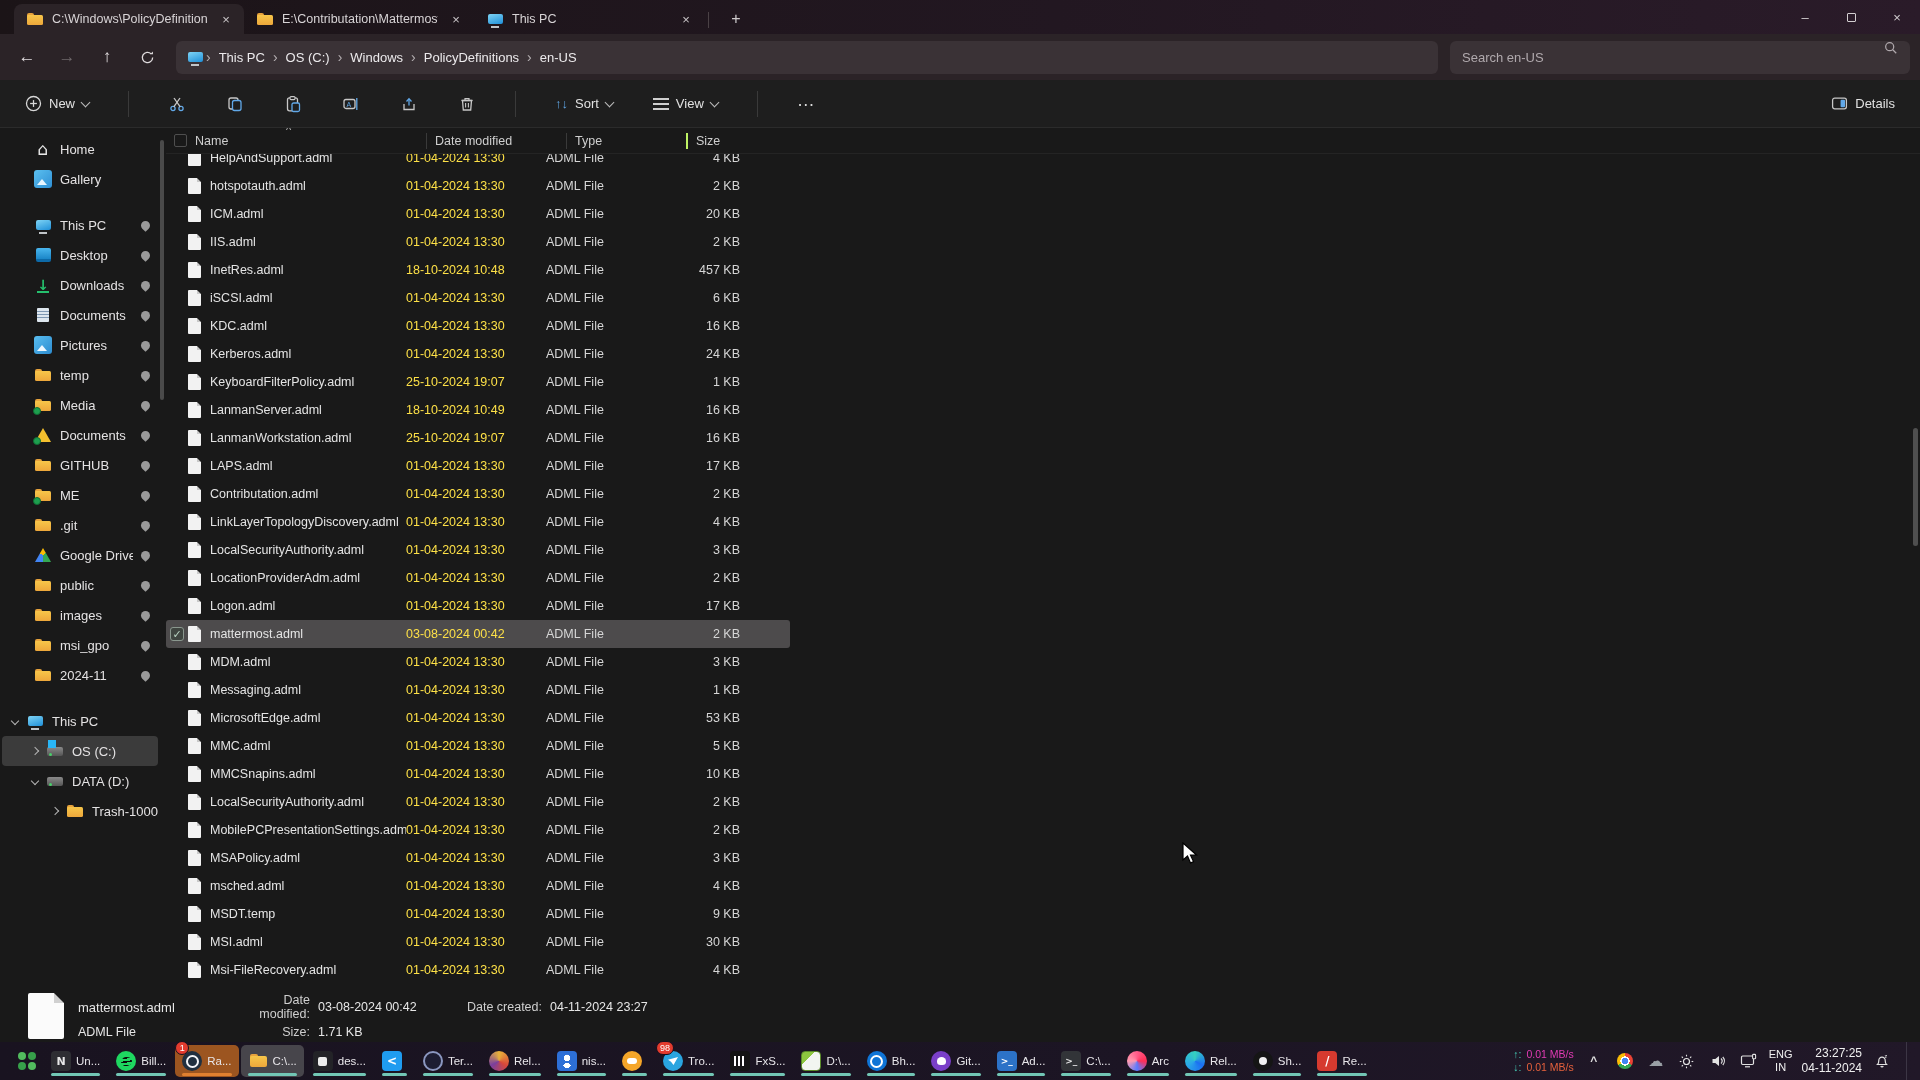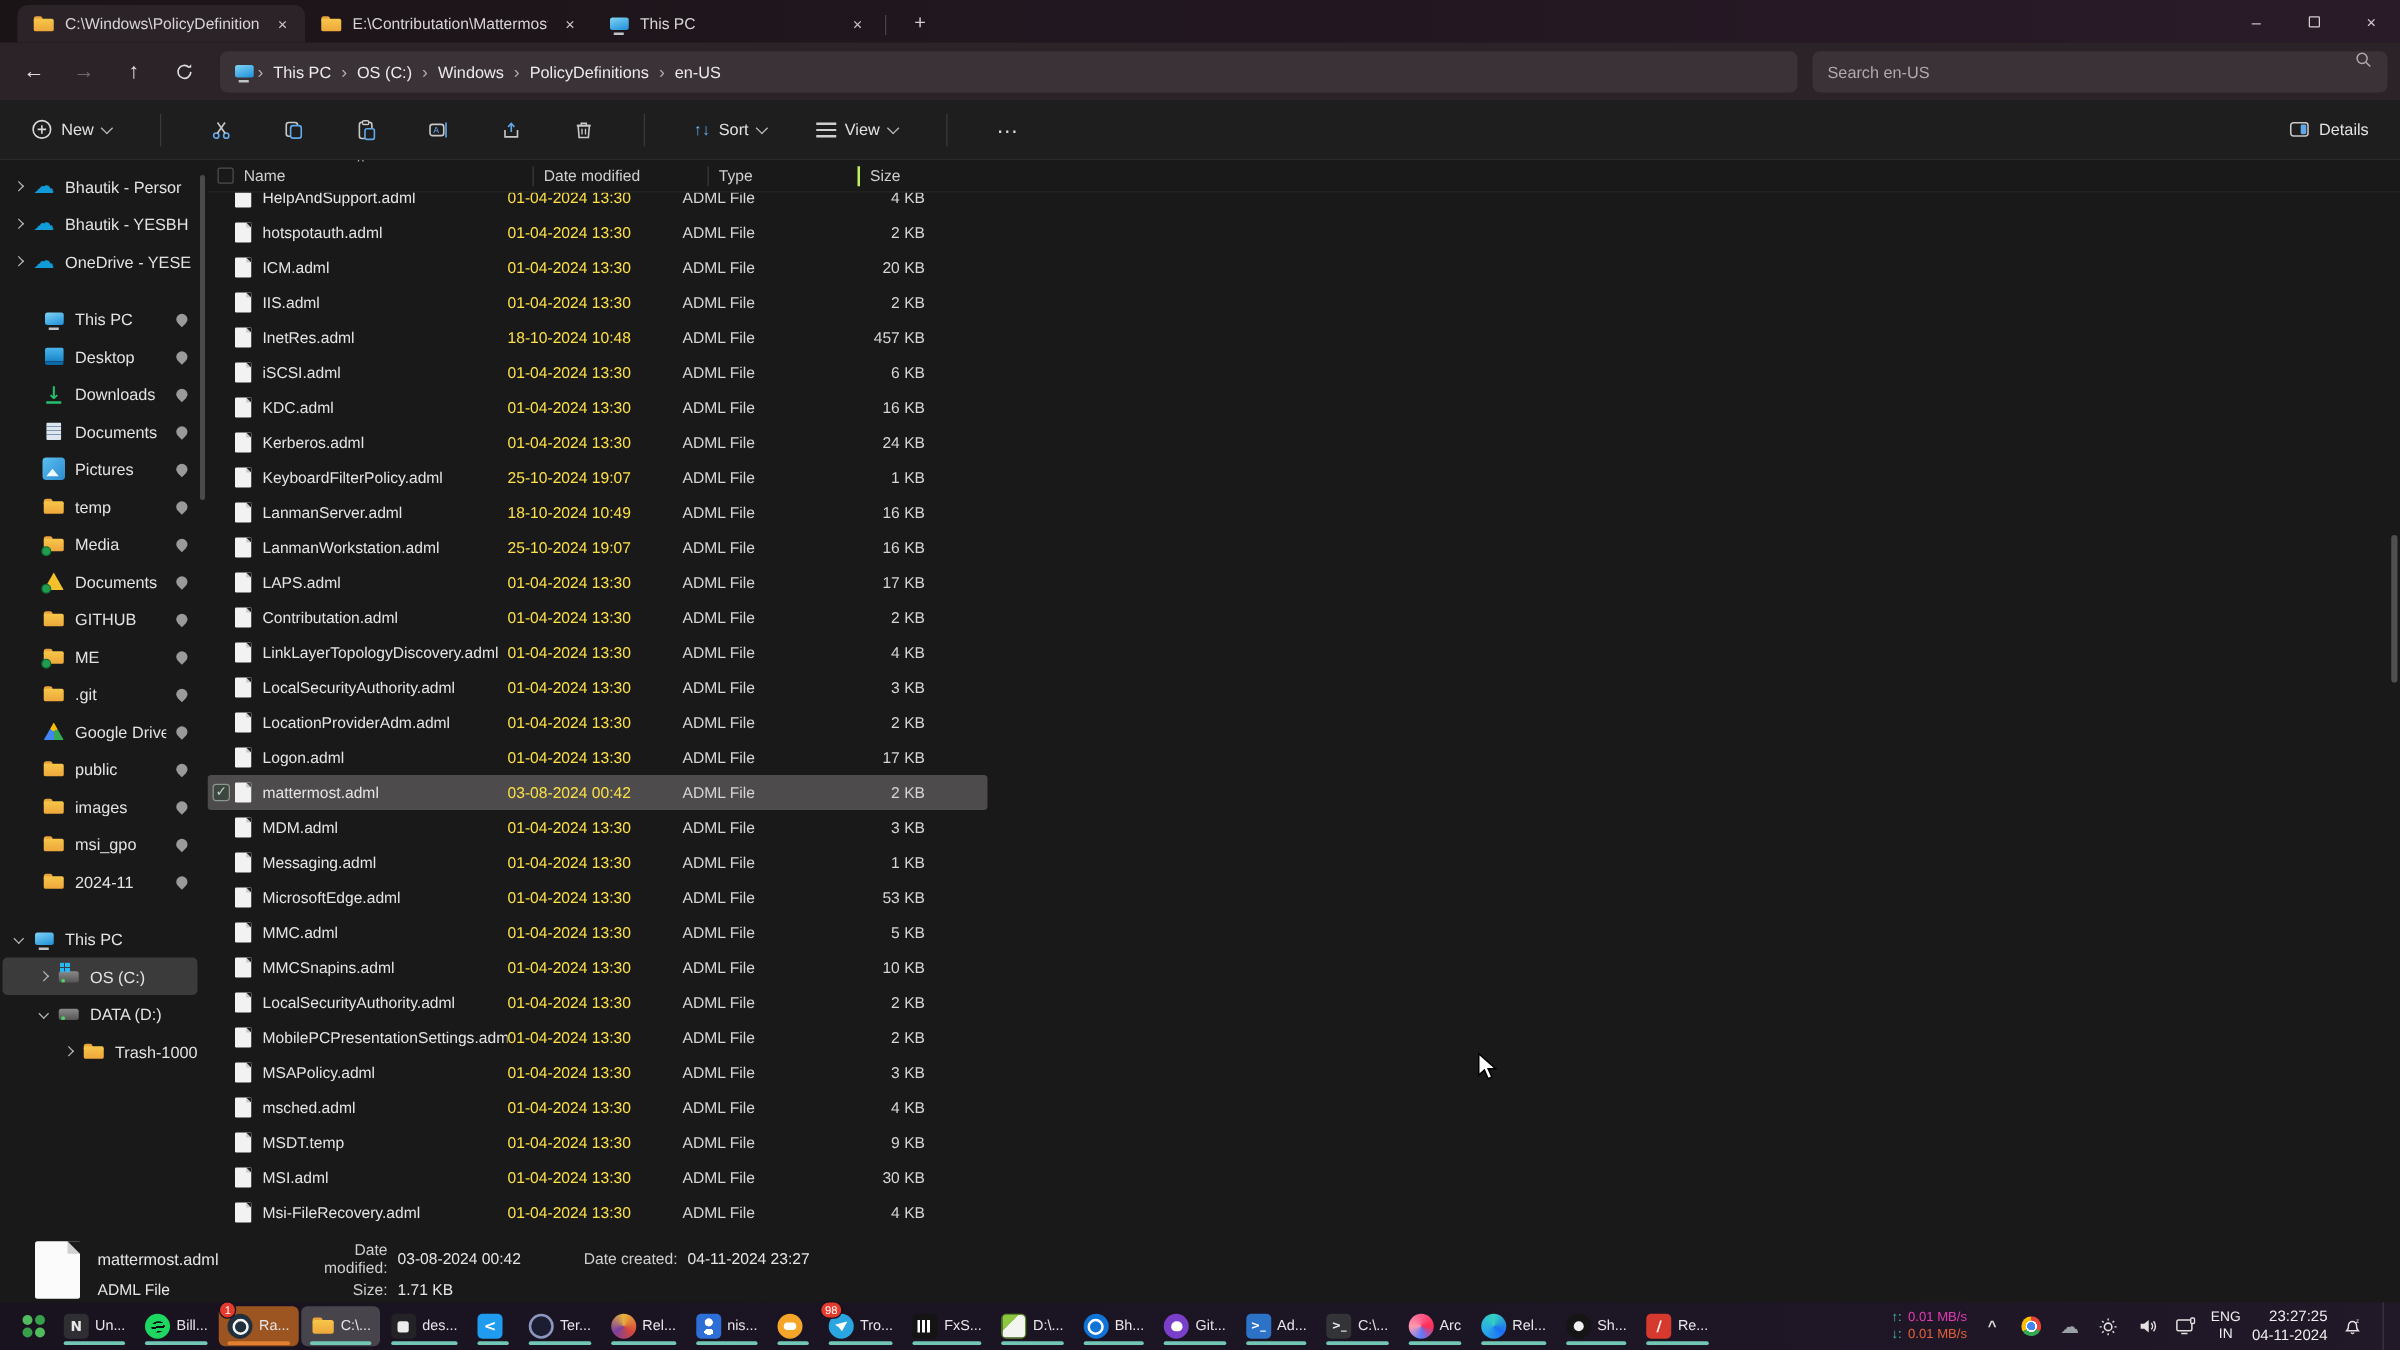--- a/index.html
+++ b/index.html
@@ -377,35 +377,29 @@
       <span>Details</span>
     </div>
   </div>
 
   <div class="main">
 
     <aside class="sidebar">
       <div>
 
           <div class="side-item">
-            <span class="chv ic-chevron-right"></span>
-            <span class="sic ic-onedrive"></span>
-            <span class="lbl">Bhautik - Persor</span>
-          </div>
-
-          <div class="side-item">
-            <span class="chv ic-chevron-right"></span>
-            <span class="sic ic-onedrive"></span>
-            <span class="lbl">Bhautik - YESBH</span>
-          </div>
-
-          <div class="side-item">
-            <span class="chv ic-chevron-right"></span>
-            <span class="sic ic-onedrive"></span>
-            <span class="lbl">OneDrive - YESE</span>
+            <span style="width:14px;"></span>
+            <span class="sic ic-home"></span>
+            <span class="lbl">Home</span>
+          </div>
+
+          <div class="side-item">
+            <span style="width:14px;"></span>
+            <span class="sic ic-gallery"></span>
+            <span class="lbl">Gallery</span>
           </div>
         </div>
       <div class="side-gap"></div>
       <div>
 
           <div class="side-item">
             <span style="width:14px;"></span>
             <span class="sic ic-monitor"></span>
             <span class="lbl">This PC</span>
             <span class="pin"></span>

